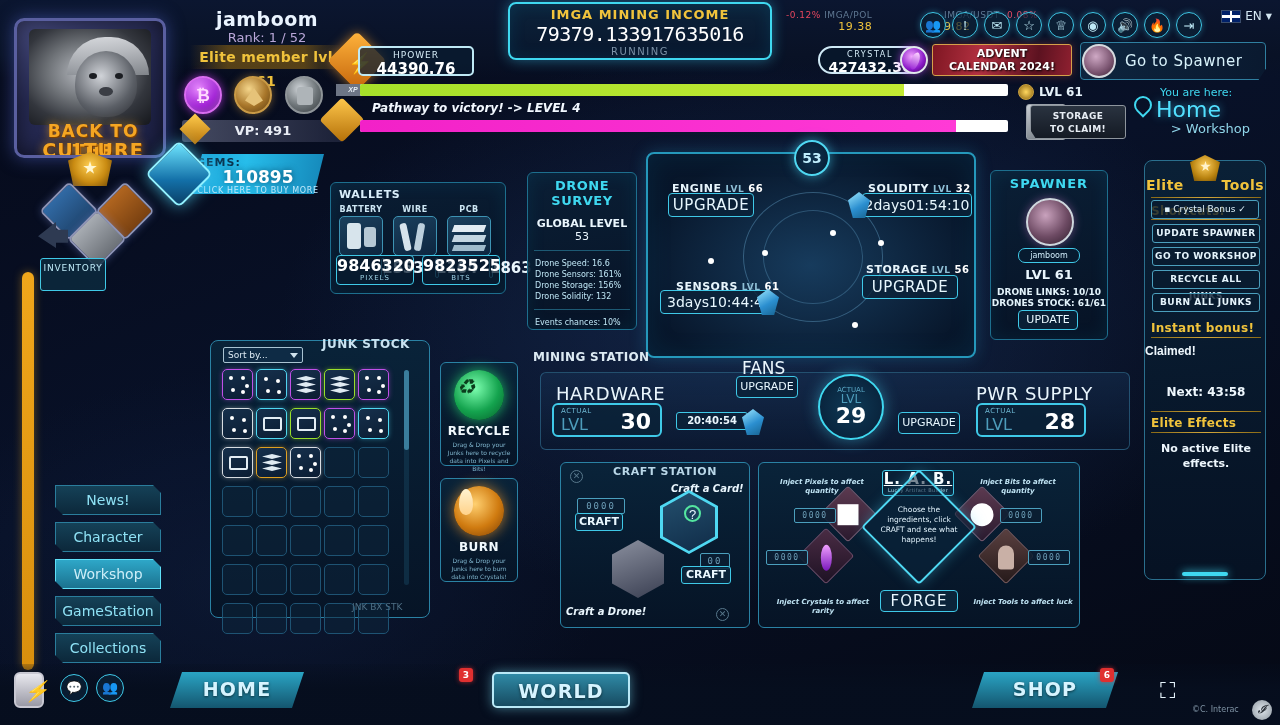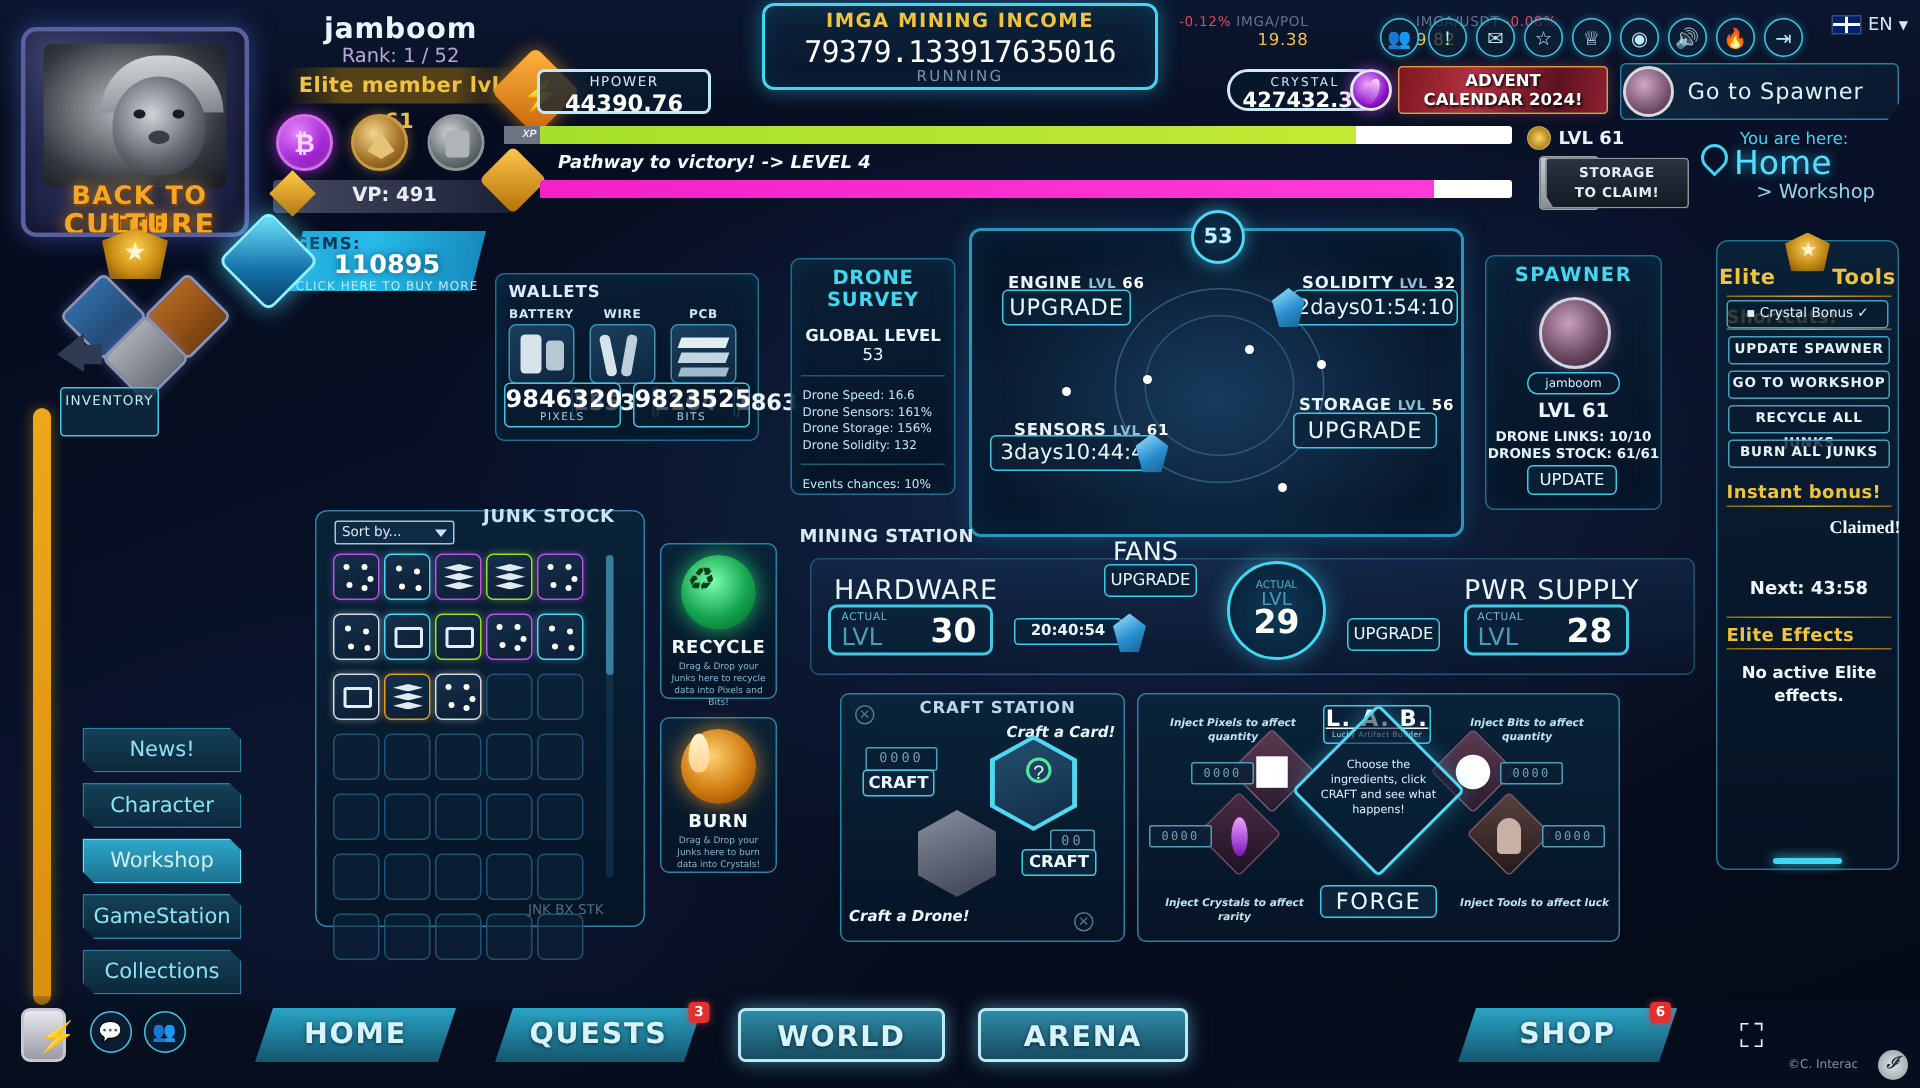--- a/index.html
+++ b/index.html
@@ -324,22 +324,22 @@
   #elitebadge i{position:absolute;left:10px;top:6px;width:11px;height:11px;background:#fff3cd;
     clip-path:polygon(50% 0,61% 35%,98% 35%,68% 57%,79% 91%,50% 70%,21% 91%,32% 57%,2% 35%,39% 35%);}
   .esec{ position:absolute; left:6px; width:110px; font-size:12px; font-weight:bold; color:#f0c33c;
     font-family:"DejaVu Sans",sans-serif; letter-spacing:.3px;}
   .esep{ position:absolute; left:6px; width:110px; height:1px;
     background:linear-gradient(90deg,#8a6a16,#d2a63a,#8a6a16);}
   .ebtn{ position:absolute; left:7px; width:108px; height:19px; border:1px solid #4b9fbd;
     border-radius:3px; background:rgba(9,28,48,.8); text-align:center; line-height:17px;
     font-size:9px; font-weight:bold; color:#e5f4fc; letter-spacing:.5px;
     font-family:"DejaVu Sans",sans-serif;}
-  #claimed{ position:absolute; left:0; top:183px; width:122px; text-align:right; font-size:12px;
-    font-weight:bold; color:#eef7fd; font-family:Liberation Serif, serif;}
+  #claimed{ position:absolute; left:0; top:183px; width:122px; text-align:left; font-size:12px;
+    font-weight:bold; color:#eef7fd; font-family:Liberation Sans, sans-serif;}
   #cbonus{ left:1151px; top:200px; width:108px; height:19px; border:1px solid #4b9fbd; border-radius:3px;
     background:rgba(9,28,48,.8); text-align:center; line-height:17px; font-size:9px;
     color:#dff1fa; font-family:"DejaVu Sans",sans-serif;}
   #cnext{ position:absolute; left:0; top:224px; width:122px; text-align:center; font-size:12px;
     font-weight:bold; color:#eef7fd; font-family:"DejaVu Sans",sans-serif;}
   #noeffects{ position:absolute; left:0; top:280px; width:122px; text-align:center; font-size:11px;
     font-weight:bold; color:#eef7fd; line-height:15px; font-family:"DejaVu Sans",sans-serif;}
   #elitefoot{ left:1182px; top:572px; width:46px;height:4px; background:#3fd8f0; border-radius:2px;
     box-shadow:0 0 8px #3fd8f0;}
 
@@ -918,24 +918,22 @@
   <div class="abs" id="forge">FORGE</div>
 
   <div class="abs" id="botbar"></div>
   <div class="abs" id="boltbtn">
       <i>⚡</i>
     </div>
   <div class="abs" id="chatbtn">💬</div>
   <div class="abs" id="friendsbtn">👥</div>
 
   <div class="navbtn" style="left:170px;width:134px"><span>HOME</span></div>
-  <div class="navbtn" style="left:330px;width:138px"><span>QUESTS</span></div>
   <div class="badge" style="left:459px;top:668px">3</div>
   <div class="navbtn boxed" style="left:492px;width:138px"><span>WORLD</span></div>
-  <div class="navbtn boxed" style="left:652px;width:140px"><span>ARENA</span></div>
   <div class="navbtn" style="left:972px;width:146px"><span>SHOP</span></div>
   <div class="badge" style="left:1100px;top:668px">6</div>
 
   <div class="abs" id="fullscr">⛶</div>
   <div class="abs" id="copyright">©C. Interac</div>
   <div class="abs" id="cilogo">ℐ</div>
 
 </div>
 
 </body></html>

